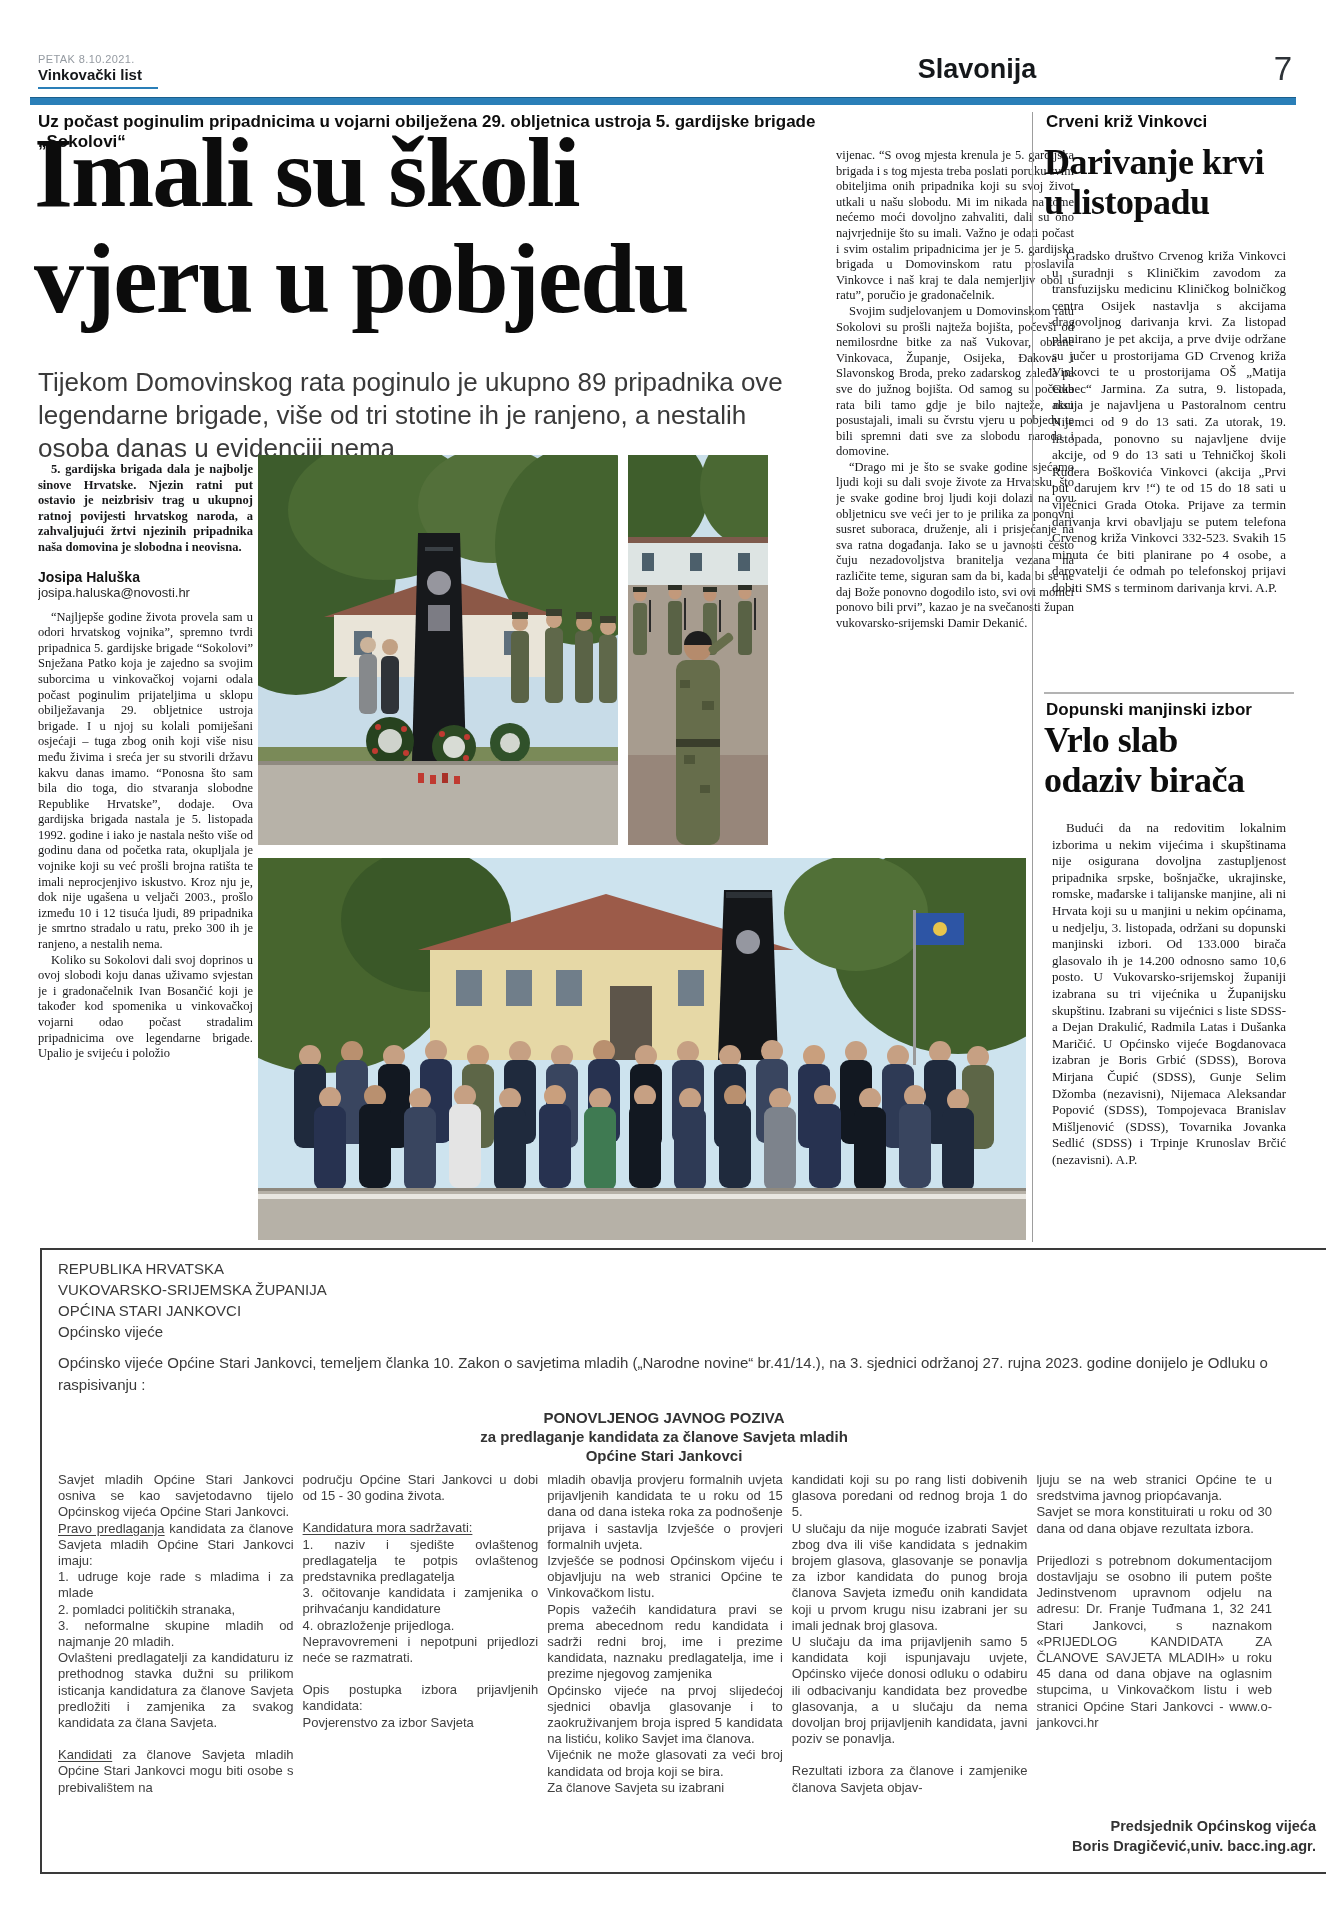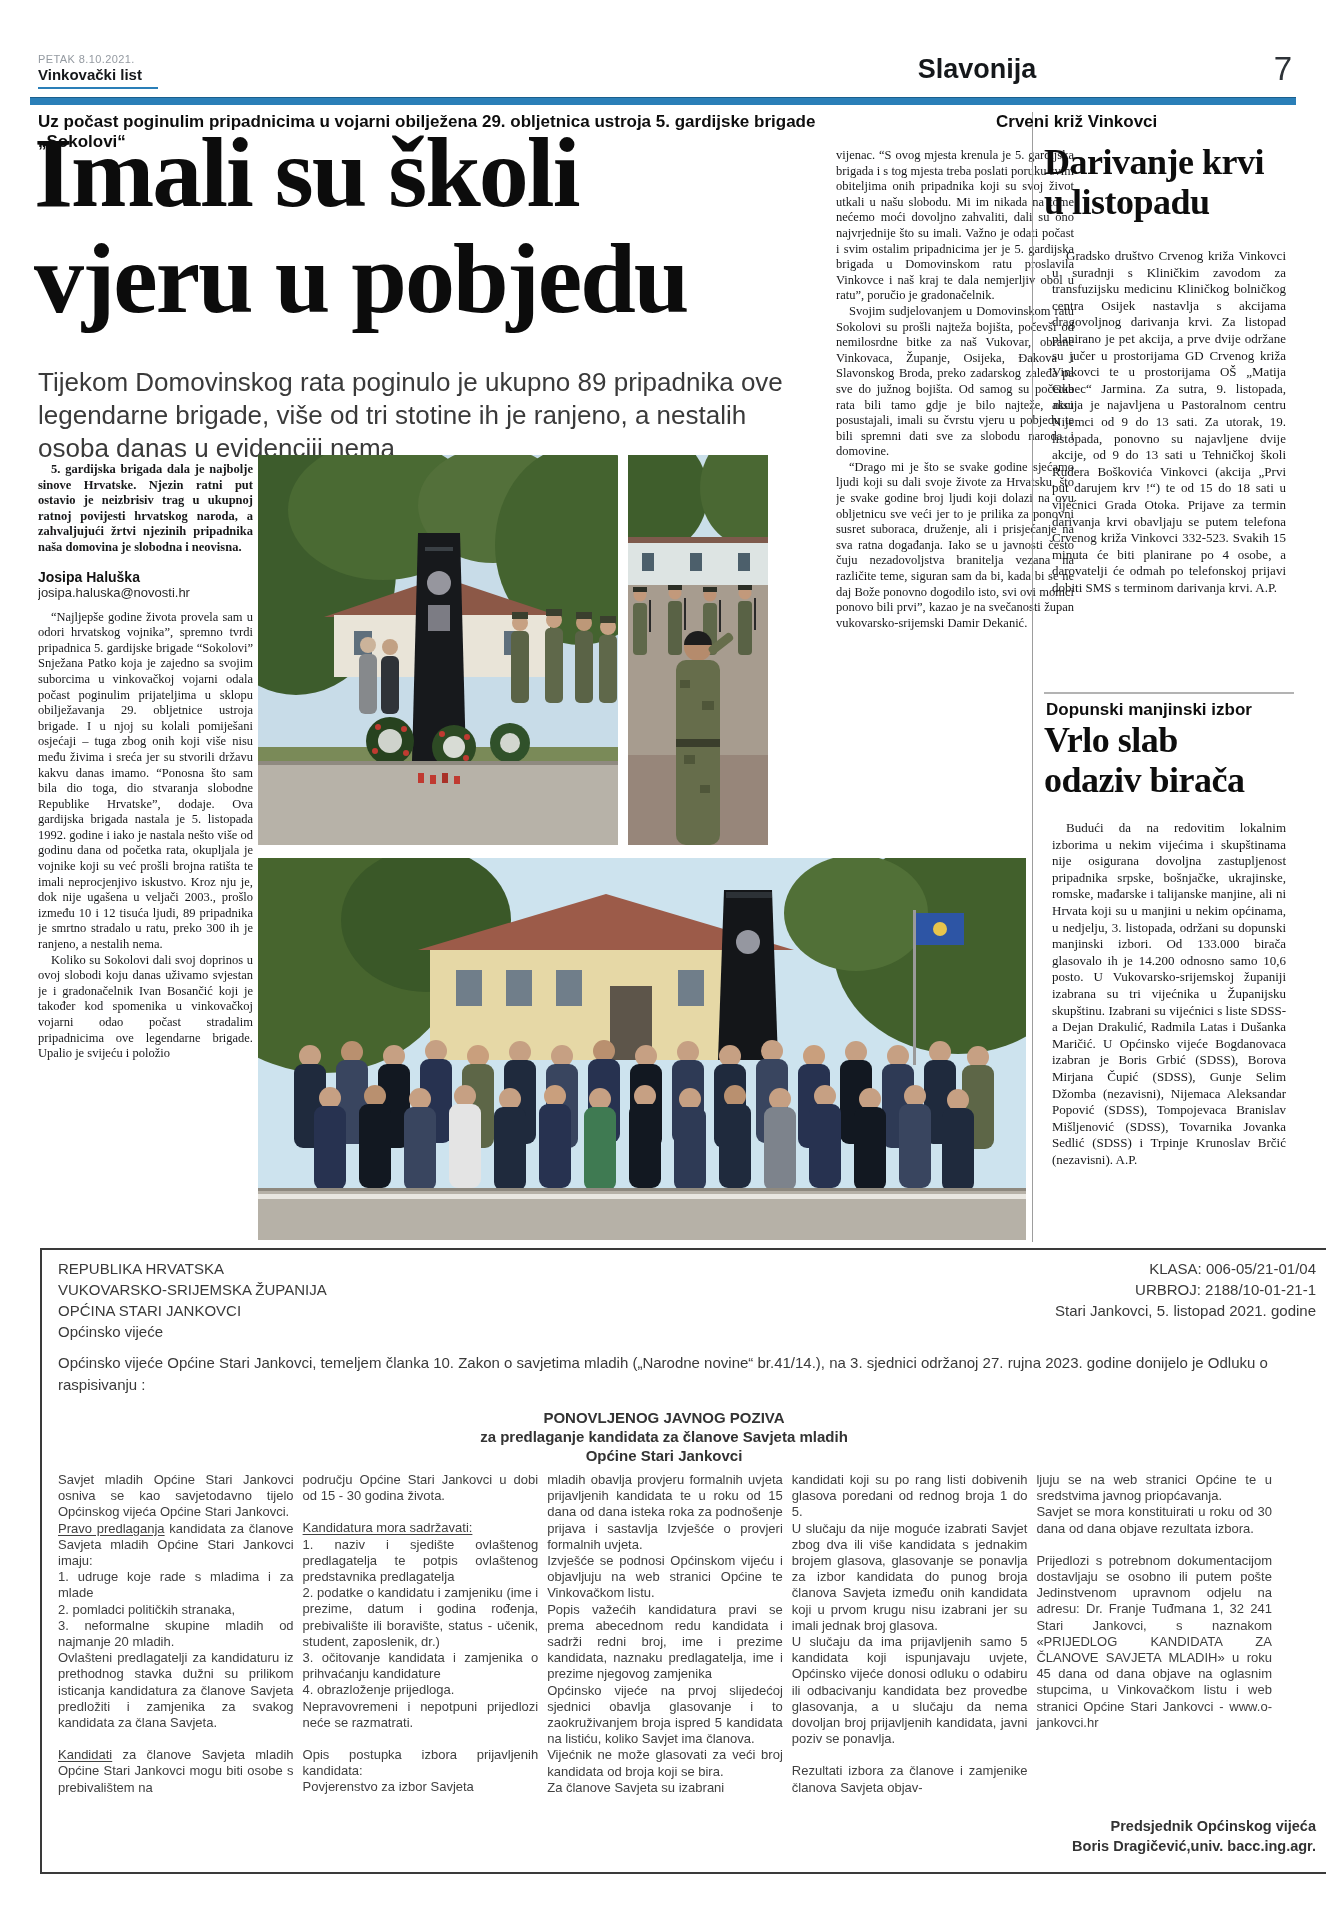--- a/index.html
+++ b/index.html
@@ -13,21 +13,21 @@
   .hdr-date{left:38px;top:53px;font-size:11px;color:#949aa1;letter-spacing:.4px;}
   .hdr-masthead{left:38px;top:66px;font-size:15px;font-weight:bold;color:#15181b;}
   .hdr-masthead-rule{left:38px;top:87px;width:120px;height:2px;background:#2a7fb8;}
   .hdr-section{left:897px;top:54px;width:160px;text-align:center;font-size:27px;font-weight:600;color:#15181b;}
   .hdr-pagenum{left:1216px;top:50px;width:76px;text-align:right;font-size:33px;font-weight:400;color:#2e3338;}
   .hdr-rule{left:30px;top:97px;width:1266px;height:7px;background:#2a7fb8;border-top:1px solid #1b5f8d;}
 
   
   .kicker{font-size:17px;font-weight:bold;color:#0e0e0e;}
   .main-kicker{left:38px;top:112px;width:860px;}
-  .side-kicker{left:996px;top:112px;width:246px;}
+  .side-kicker{left:1046px;top:112px;width:246px;}
 
   
   .headline{left:34px;top:120px;width:980px;font-weight:bold;font-size:100px;line-height:106px;
             letter-spacing:-2px;color:#0c0c0c;}
   .deck{left:38px;top:366px;width:762px;font-size:26px;line-height:33px;color:#3a3a3a;}
 
   
   .colA{left:38px;top:462px;width:215px;height:786px;overflow:hidden;}
   .colB{left:788px;top:148px;width:238px;height:700px;overflow:hidden;margin-left:48px;}
   .body-serif p{margin:0;font-family:"Liberation Serif",serif;font-size:12.5px;line-height:15.6px;
@@ -312,25 +312,20 @@
     <p>Budući da na redovitim lokalnim izborima u nekim vijećima i skupštinama nije osigurana dovoljna zastupljenost pripadnika srpske, bošnjačke, ukrajinske, romske, mađarske i talijanske manjine, ali ni Hrvata koji su u manjini u nekim općinama, u nedjelju, 3. listopada, održani su dopunski manjinski izbori. Od 133.000 birača glasovalo ih je 14.200 odnosno samo 10,6 posto. U Vukovarsko-srijemskoj županiji izabrana su tri vijećnika u Županijsku skupštinu. Izabrani su vijećnici s liste SDSS-a Dejan Drakulić, Radmila Latas i Dušanka Maričić. U Općinsko vijeće Bogdanovaca izabran je Boris Grbić (SDSS), Borova Mirjana Čupić (SDSS), Gunje Selim Džomba (nezavisni), Nijemaca Aleksandar Popović (SDSS), Tompojevaca Branislav Mišljenović (SDSS), Tovarnika Jovanka Sedlić (SDSS) i Trpinje Krunoslav Brčić (nezavisni). A.P.</p>
   </div>
 
   <section class="abs notice">
     <div class="blk issuer">
       <div>REPUBLIKA HRVATSKA</div>
       <div>VUKOVARSKO-SRIJEMSKA ŽUPANIJA</div>
       <div>OPĆINA STARI JANKOVCI</div>
       <div>Općinsko vijeće</div>
     </div>
-    <div class="blk refblk">
-      <div>KLASA: 006-05/21-01/04</div>
-      <div>URBROJ: 2188/10-01-21-1</div>
-      <div>Stari Jankovci,  5. listopad  2021. godine</div>
-    </div>
     <div class="blk notice-intro">Općinsko vijeće Općine Stari Jankovci, temeljem članka 10. Zakon o savjetima mladih („Narodne novine“ br.41/14.), na  3. sjednici održanoj  27. rujna 2023. godine donijelo je Odluku o raspisivanju :</div>
     <div class="blk notice-title">
       <div>PONOVLJENOG JAVNOG POZIVA</div>
       <div>za predlaganje kandidata za članove Savjeta mladih</div>
       <div>Općine Stari Jankovci</div>
     </div>
     <div class="blk notice-cols">
       <div class="ncol">
           <p>Savjet mladih Općine Stari Jankovci osniva se kao savjetodavno tijelo Općinskog vijeća Općine Stari Jankovci.</p>
           <p><span class="u">Pravo predlaganja</span> kandidata za članove Savjeta mladih Općine Stari Jankovci imaju:</p>
@@ -339,21 +334,20 @@
           <p>3. neformalne skupine mladih od najmanje 20 mladih.</p>
           <p>Ovlašteni predlagatelji za kandidaturu iz prethodnog stavka dužni su prilikom isticanja kandidatura za članove Savjeta predložiti i zamjenika za svakog kandidata za člana Savjeta.</p>
           <p class="blank"></p>
           <p><span class="u">Kandidati</span> za članove Savjeta mladih Općine Stari Jankovci mogu biti osobe s prebivalištem na</p>
         </div>
       <div class="ncol">
           <p>području Općine Stari Jankovci u dobi od 15 - 30 godina života.</p>
           <p class="blank"></p>
           <p><span class="u">Kandidatura mora sadržavati:</span></p>
           <p>1. naziv i sjedište ovlaštenog predlagatelja te potpis ovlaštenog predstavnika predlagatelja</p>
-          <p>2. podatke o kandidatu i zamjeniku (ime i prezime, datum i godina rođenja, prebivalište ili boravište, status - učenik, student, zaposlenik, dr.)</p>
           <p>3. očitovanje kandidata i zamjenika o prihvaćanju kandidature</p>
           <p>4. obrazloženje prijedloga.</p>
           <p>Nepravovremeni i nepotpuni prijedlozi neće se razmatrati.</p>
           <p class="blank"></p>
           <p>Opis postupka izbora prijavljenih kandidata:</p>
           <p>Povjerenstvo za izbor Savjeta</p>
         </div>
       <div class="ncol">
           <p>mladih obavlja provjeru formalnih uvjeta prijavljenih kandidata te u roku od 15 dana od dana isteka roka za podnošenje prijava i sastavlja Izvješće o provjeri formalnih uvjeta.</p>
           <p>Izvješće se podnosi Općinskom vijeću i objavljuju na web stranici Općine te Vinkovačkom listu.</p>

